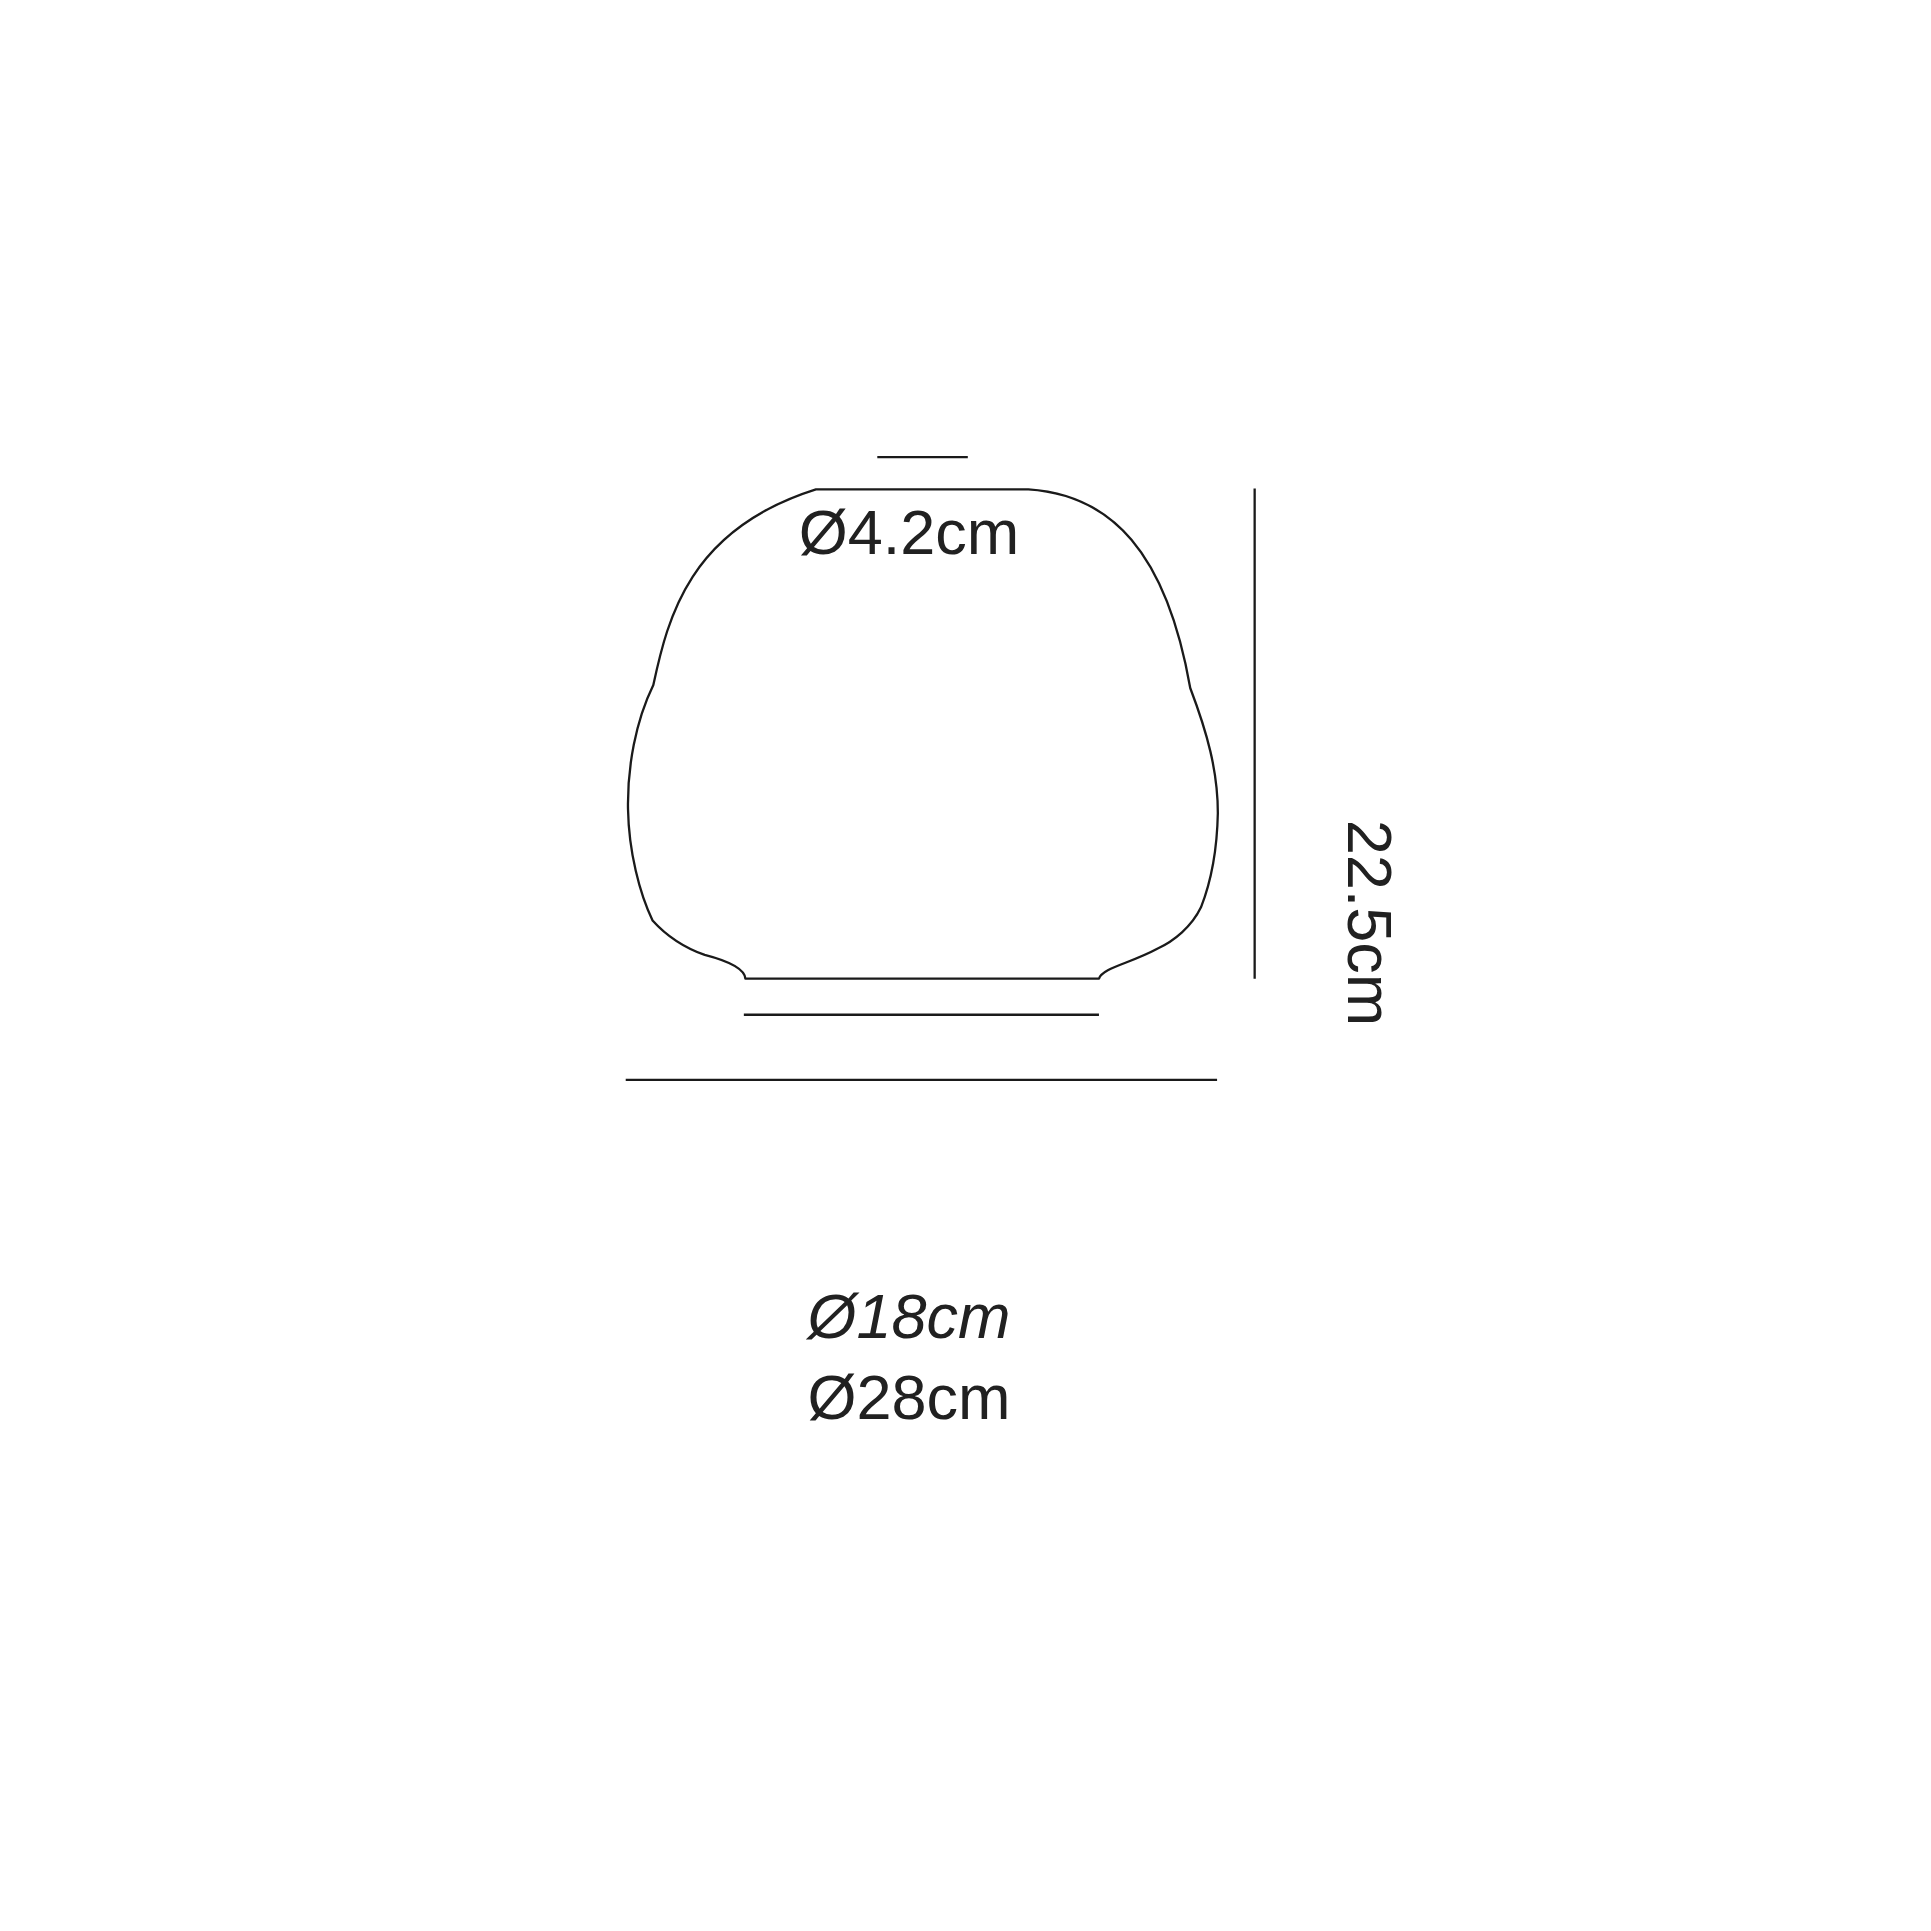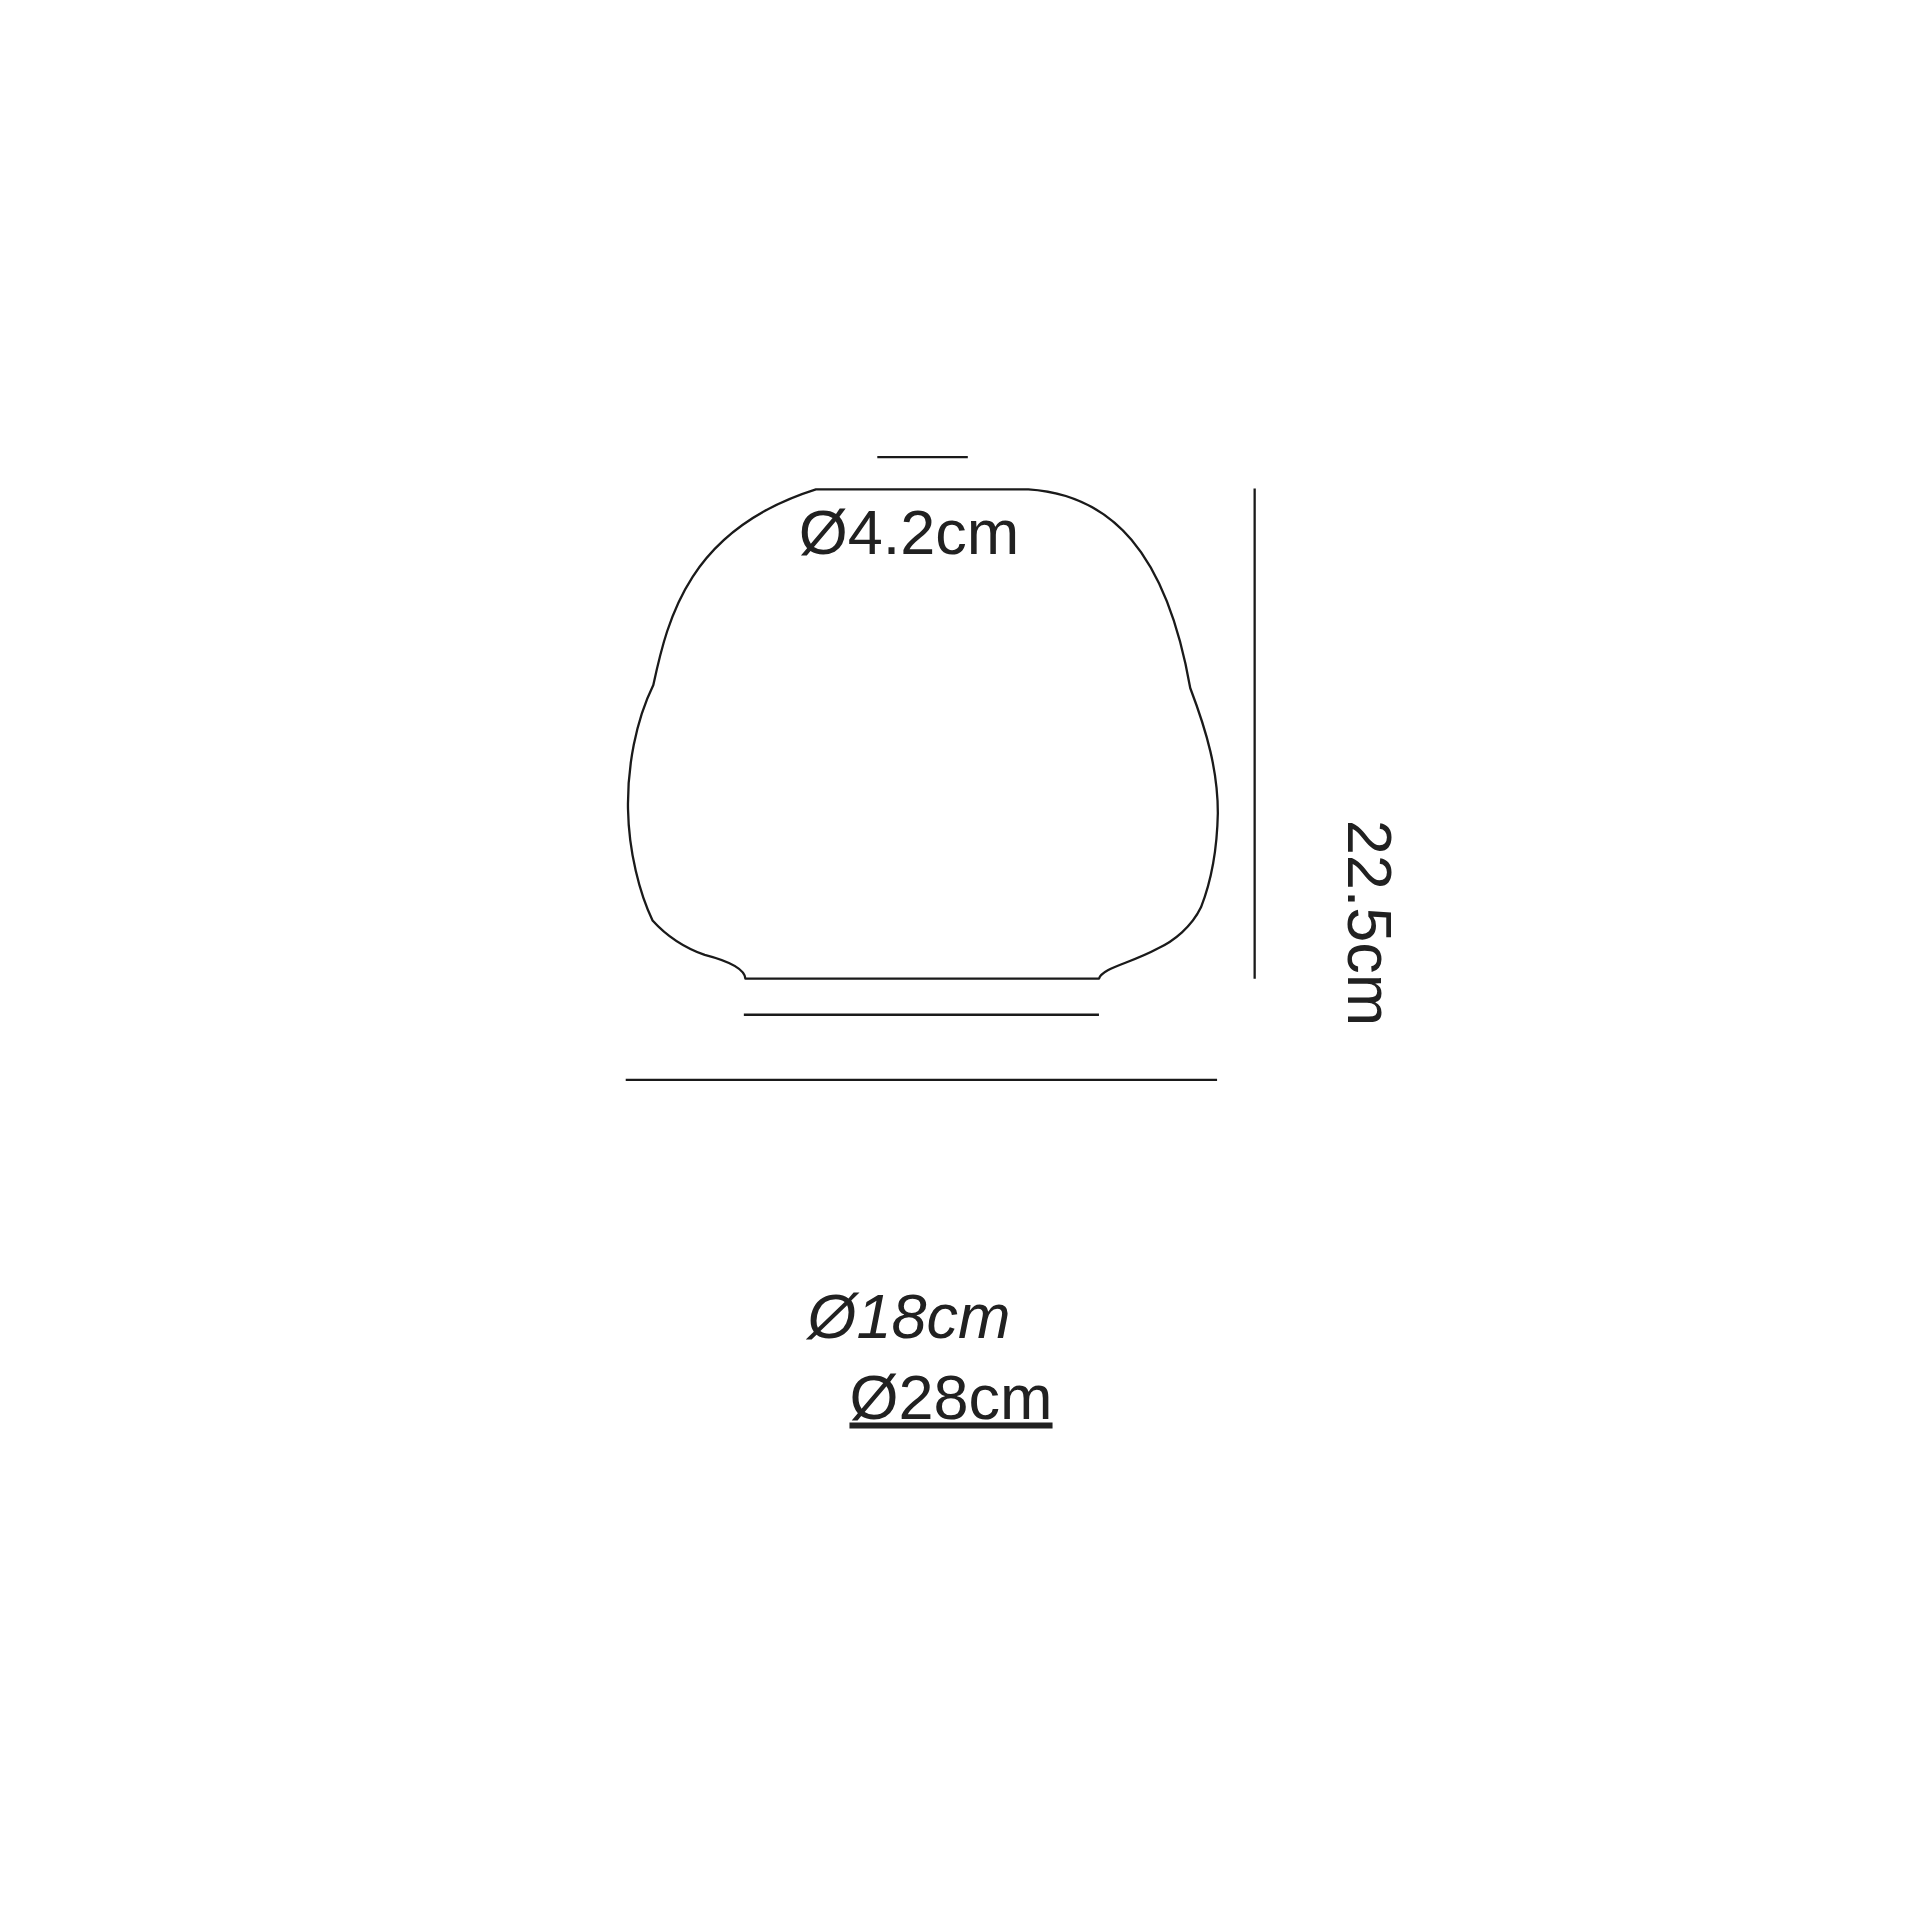--- a/index.html
+++ b/index.html
@@ -76,16 +76,16 @@
 
     <line class="dim-line" x1="557" y1="1408" x2="1328" y2="1408"></line>
   </svg>
 
   <div class="dim-label" style="left:909px; top:532px;">Ø4.2cm</div>
 
   <div class="dim-label rotated" style="left:1369px; top:923px;">22.5cm</div>
 
   <div class="dim-label" style="left:909px; top:1316px;font-style:italic;">Ø18cm</div>
 
-  <div class="dim-label" style="left:951px; top:1397px;text-decoration:underline;">Ø28cm</div>
+  <div class="dim-label" style="left:909px; top:1397px;">Ø28cm</div>
 
 </div>
 
 
 </body></html>

